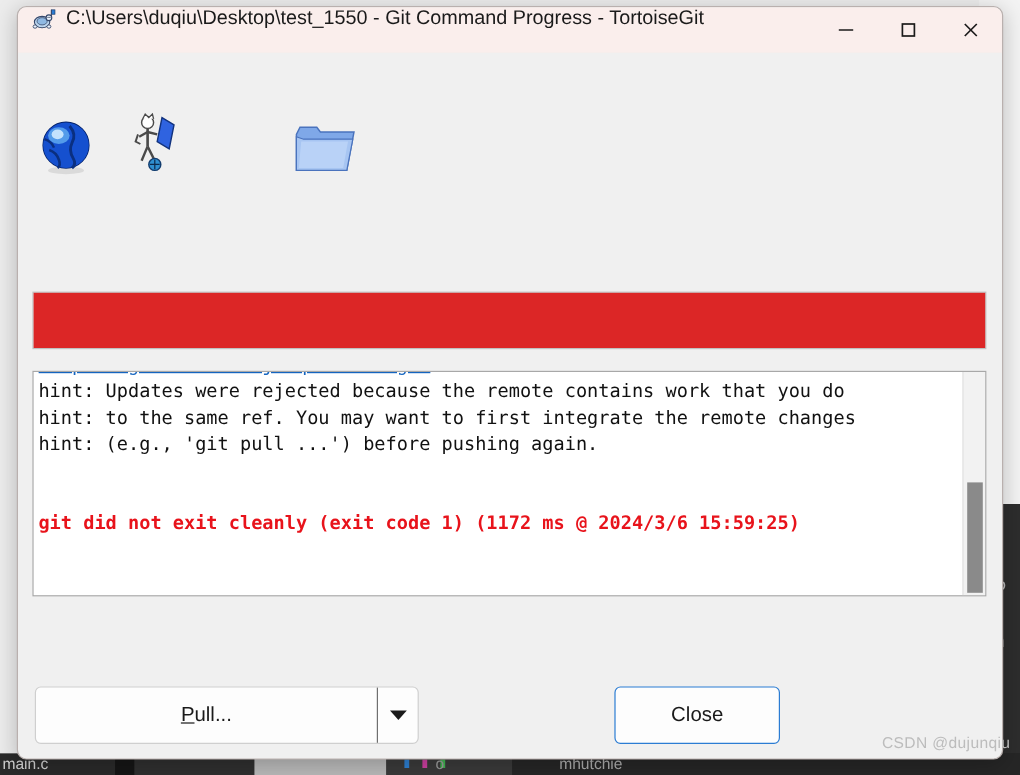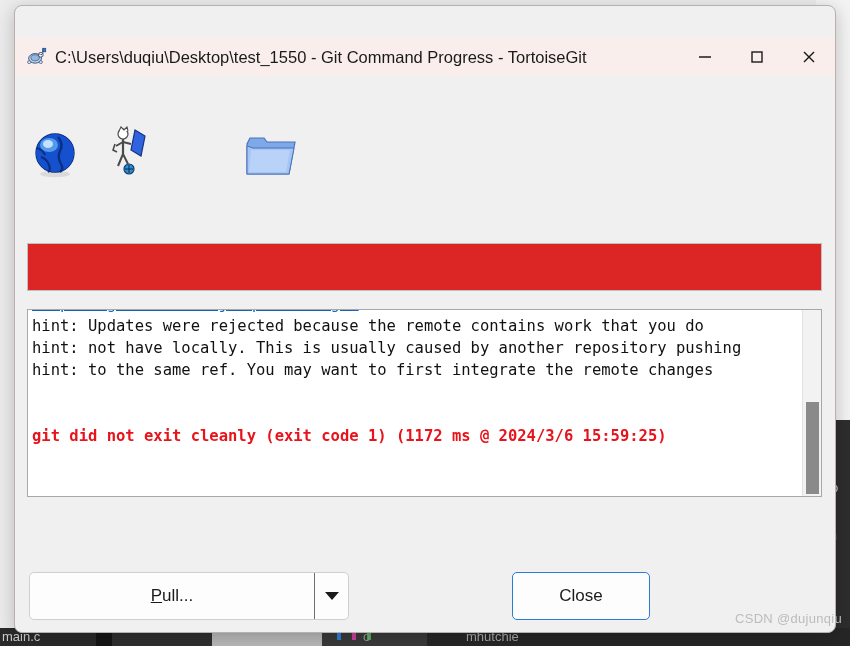--- a/index.html
+++ b/index.html
@@ -80,21 +80,21 @@
     border: 1px solid #b9b0ae;
     border-radius: 8px;
     box-shadow: 0 4px 18px rgba(0,0,0,.22);
     overflow: hidden;
   }
 
   #titlebar {
     position: relative;
     height: 38px;
     background: #faeeec;
-    display: flex; align-items: center; margin-top: 32px;
+    display: flex; align-items: flex-start;
   }
   #title-icon {
     width: 22px; height: 22px; margin-left: 10px; margin-right: 8px;
     flex: 0 0 auto;
   }
   #title-text {
     font-size: 16.5px; color: #1a1a1a;
     font-family: "Liberation Sans", sans-serif;
     white-space: nowrap; overflow: hidden;
   }
@@ -338,22 +338,22 @@
   <div id="progress-wrap">
     <div id="progress-fill"></div>
   </div>
 
   <div id="log-box">
     <div id="log-inner">
       <div id="log-link-clip">
         <div class="log-line link">https://gitee.com/dujunqiu/test.git</div>
       </div>
       <div class="log-line">hint: Updates were rejected because the remote contains work that you do</div>
-      <div class="log-line">hint: not have locally. This is usually caused by another repository pushing</div>
       <div class="log-line">hint: to the same ref. You may want to first integrate the remote changes</div>
+      <div class="log-line">hint: (e.g., 'git pull ...') before pushing again.</div>
       <div class="log-spacer"></div>
       <div class="log-spacer"></div>
       <div class="log-line error">git did not exit cleanly (exit code 1) (1172 ms @ 2024/3/6 15:59:25)</div>
     </div>
     <div id="log-scroll">
       <div id="log-thumb"></div>
     </div>
   </div>
 
   <div id="btn-pull-group">

